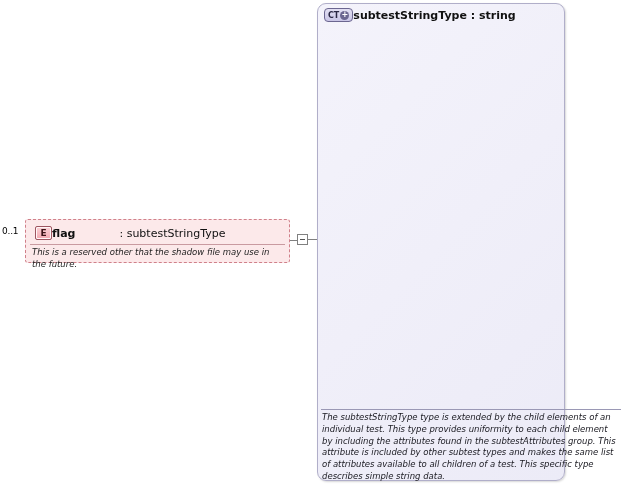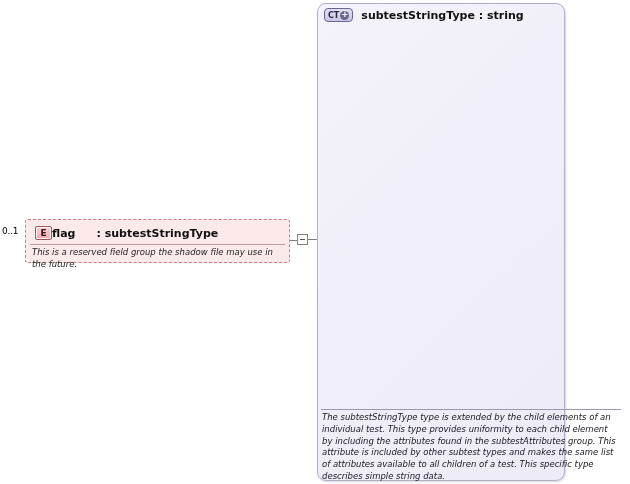--- a/index.html
+++ b/index.html
@@ -50,22 +50,22 @@
     color: #3a1216;
     display: flex; align-items: center; justify-content: center;
     box-shadow: inset 0 0 0 1px #fff6f7;
     box-sizing: border-box;
   }
   #flag-name {
     font-size: 11px; font-weight: bold; color: #111;
     margin-left: 0;
   }
   #flag-type {
-    font-size: 11px; font-weight: bold; color: #111;
-    margin-left: 21px;
+    font-size: 11px; font-weight: normal; color: #111;
+    margin-left: 44px;
   }
   #flag-doc {
     position: absolute;
     left: 6px; top: 26px; right: 5px;
     font-size: 8.5px;
     font-style: italic;
     color: #222;
     line-height: 12px;
   }
 
@@ -127,21 +127,21 @@
   .ct-plus {
     width: 9px; height: 9px;
     border-radius: 50%;
     background: #6b6690;
     color: #fff;
     font-size: 8px; line-height: 8px;
     display: flex; align-items: center; justify-content: center;
   }
   #ct-title {
     font-size: 11px; font-weight: bold; color: #111;
-    margin-left: 8px;
+    margin-left: 0;
   }
 
   
   #ct-doc-rule {
     position: absolute;
     left: 321px; top: 409px;
     width: 300px; height: 1px;
     background: #9a98b5;
   }
   #ct-doc {
@@ -158,21 +158,21 @@
 <body>
 
 <div id="flag-cardinality">0..1</div>
 
 <div id="flag-box">
   <div id="flag-header">
     <span class="badge-E">E</span>
     <span id="flag-name">flag</span>
     <span id="flag-type"><span>:</span>&nbsp;<span>subtestStringType</span></span>
   </div>
-  <div id="flag-doc">This is a reserved field group the shadow file may use in the future.</div>
+  <div id="flag-doc">This is a reserved other that the shadow file may use in the future.</div>
 </div>
 
 <div id="flag-conn"></div>
 <div id="expander">
   <div id="expander-minus"></div>
 </div>
 <div id="expander-conn"></div>
 
 <div id="ct-box">
 

